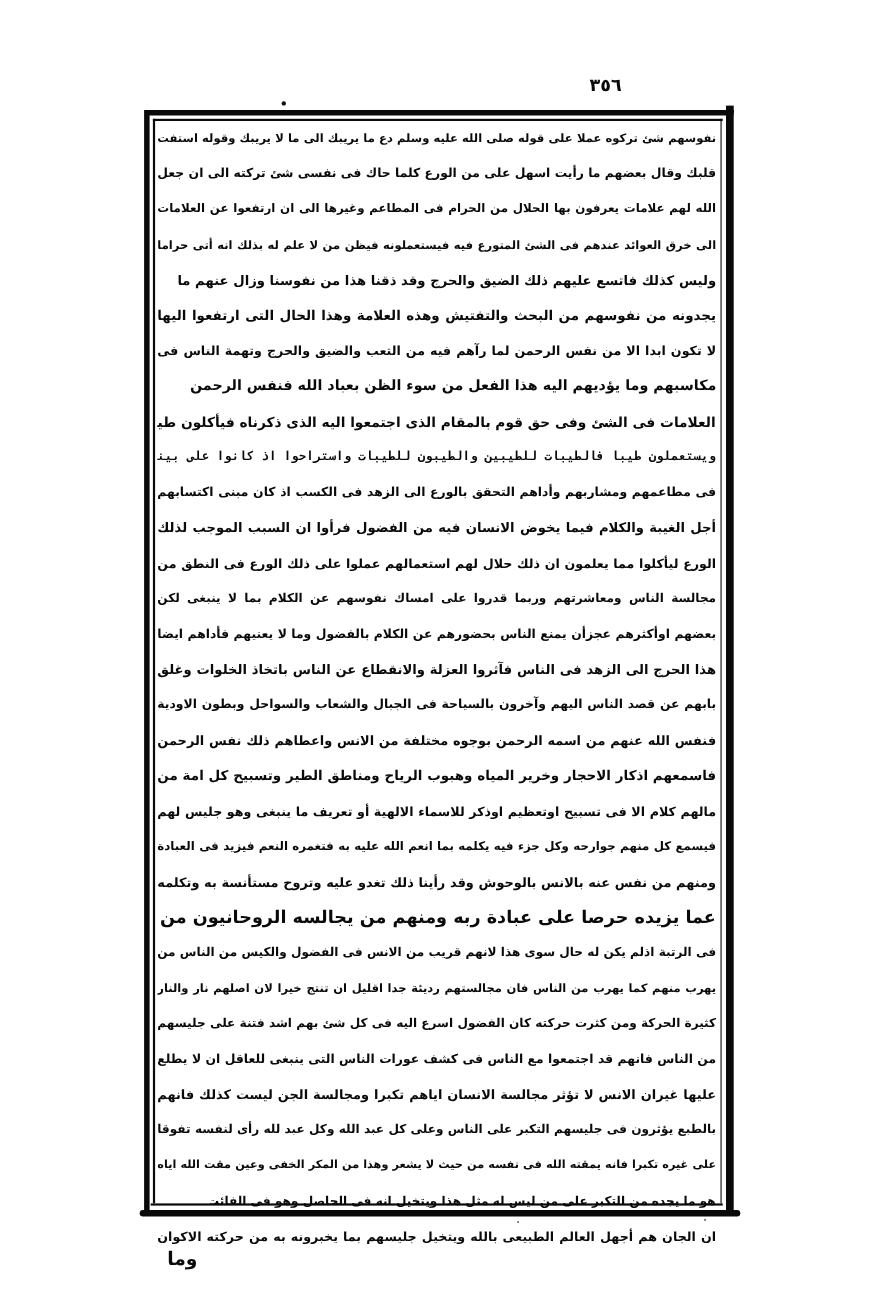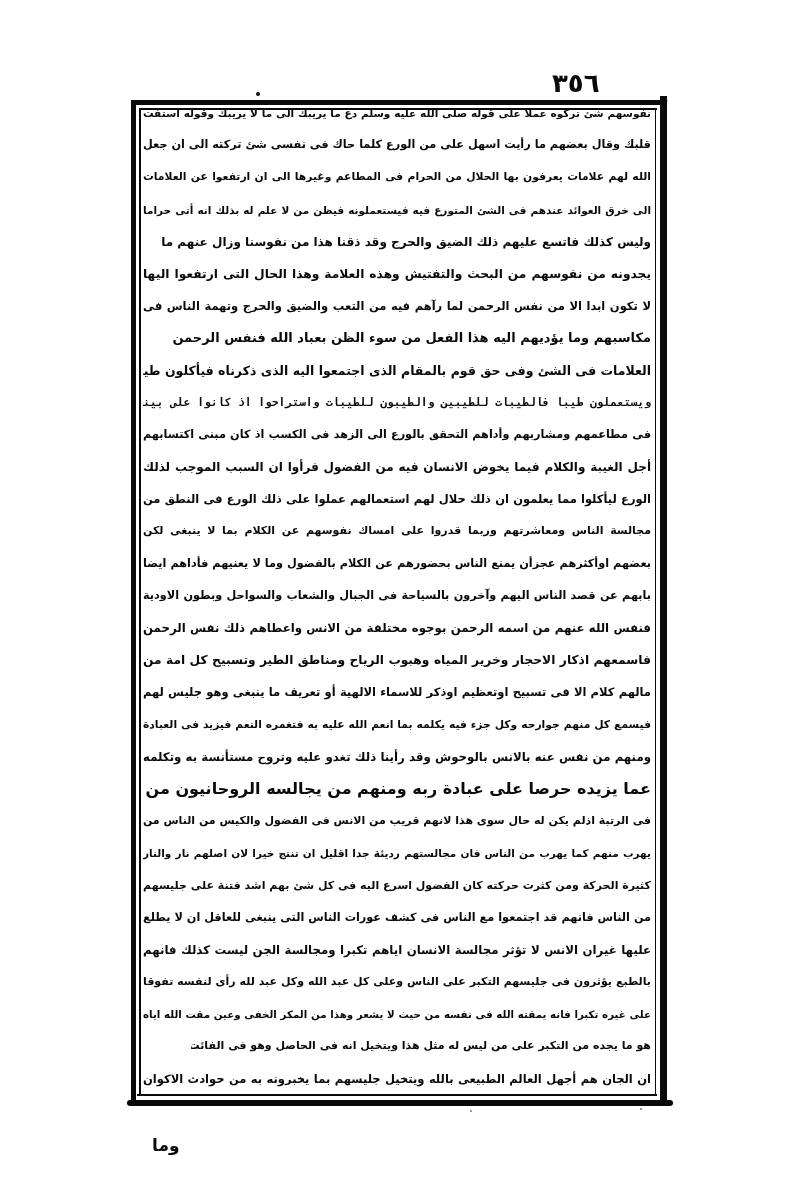--- a/index.html
+++ b/index.html
@@ -10,23 +10,23 @@
     body {
       width: 800px;
       height: 1196px;
       position: relative;
       overflow: hidden;
       font-family: "DejaVu Sans", sans-serif;
       color: #0a0a0a;
     }
     .page-number {
       position: absolute;
-      left: 552px;
+      left: 536px;
       top: 68px;
-      font-size: 26px;
+      font-size: 16px;
       font-weight: bold;
       direction: rtl;
       letter-spacing: 1px;
       text-align: center;
     }
     .top-dot {
       position: absolute;
       left: 256px;
       top: 92px;
       width: 4px;
@@ -100,21 +100,21 @@
       position: absolute;
       right: 11px;
       top: 8px;
       bottom: 6px;
       width: 1.5px;
       background: #0a0a0a;
     }
     .text-block {
       position: absolute;
       left: 143px;
-      top: 97px;
+      top: 110px;
       width: 508px;
       direction: rtl;
     }
     .text-line {
       display: block;
       height: 32.2px;
       line-height: 32px;
       font-size: 15.5px;
       font-weight: bold;
       white-space: nowrap;
@@ -168,35 +168,36 @@
     <span class="text-line" style="font-size: 12.25px;">يجدونه من نفوسهم من البحث والتفتيش وهذه العلامة وهذا الحال التى ارتفعوا اليها</span>
     <span class="text-line" style="font-size: 11.5px;">لا تكون ابدا الا من نفس الرحمن لما رآهم فيه من التعب والضيق والحرج وتهمة الناس فى</span>
     <span class="text-line" style="font-size: 13px; margin-left: 28px;">مكاسبهم وما يؤديهم اليه هذا الفعل من سوء الظن بعباد الله فنفس الرحمن عنهم بما جعل لهم من</span>
     <span class="text-line" style="font-size: 12.5px;">العلامات فى الشئ وفى حق قوم بالمقام الذى اجتمعوا اليه الذى ذكرناه فيأكلون طيبا</span>
     <span class="text-line" style="font-size: 11.25px; font-family: Liberation Mono, monospace;">ويستعملون طيبا فالطيبات للطيبين والطيبون للطيبات واستراحوا اذ كانوا على بينة من ربهم</span>
     <span class="text-line" style="font-size: 11.25px;">فى مطاعمهم ومشاربهم وأداهم التحقق بالورع الى الزهد فى الكسب اذ كان مبنى اكتسابهم</span>
     <span class="text-line" style="font-size: 12px;">أجل الغيبة والكلام فيما يخوض الانسان فيه من الفضول فرأوا ان السبب الموجب لذلك</span>
     <span class="text-line" style="font-size: 11.5px;">الورع ليأكلوا مما يعلمون ان ذلك حلال لهم استعمالهم عملوا على ذلك الورع فى النطق من</span>
     <span class="text-line" style="font-size: 11px;">مجالسة الناس ومعاشرتهم وربما قدروا على امساك نفوسهم عن الكلام بما لا ينبغى لكن</span>
     <span class="text-line" style="font-size: 11.25px;">بعضهم اوأكثرهم عجزأن يمنع الناس بحضورهم عن الكلام بالفضول وما لا يعنيهم فأداهم ايضا</span>
+    <span class="text-line" style="font-size: 12px;">هذا الحرج الى الزهد فى الناس فآثروا العزلة والانقطاع عن الناس باتخاذ الخلوات وغلق</span>
     <span class="text-line" style="font-size: 11.25px;">بابهم عن قصد الناس اليهم وآخرون بالسياحة فى الجبال والشعاب والسواحل وبطون الاودية</span>
     <span class="text-line" style="font-size: 11.75px;">فنفس الله عنهم من اسمه الرحمن بوجوه مختلفة من الانس واعطاهم ذلك نفس الرحمن</span>
     <span class="text-line" style="font-size: 12.25px;">فاسمعهم اذكار الاحجار وخرير المياه وهبوب الرياح ومناطق الطير وتسبيح كل امة من</span>
     <span class="text-line" style="font-size: 11.5px;">مالهم كلام الا فى تسبيح اوتعظيم اوذكر للاسماء الالهية أو تعريف ما ينبغى وهو جليس لهم</span>
     <span class="text-line" style="font-size: 10.75px;">فيسمع كل منهم جوارحه وكل جزء فيه يكلمه بما انعم الله عليه به فتغمره النعم فيزيد فى العبادة</span>
     <span class="text-line" style="font-size: 11.75px;">ومنهم من نفس عنه بالانس بالوحوش وقد رأينا ذلك تغدو عليه وتروح مستأنسة به وتكلمه</span>
     <span class="text-line" style="font-size: 16px;">عما يزيده حرصا على عبادة ربه ومنهم من يجالسه الروحانيون من الجان ولكن هو دون الجماعة</span>
     <span class="text-line" style="font-size: 11px;">فى الرتبة اذلم يكن له حال سوى هذا لانهم قريب من الانس فى الفضول والكيس من الناس من</span>
     <span class="text-line" style="font-size: 10.5px;">يهرب منهم كما يهرب من الناس فان مجالستهم رديئة جدا اقليل ان تنتج خيرا لان اصلهم نار والنار</span>
     <span class="text-line" style="font-size: 11px;">كثيرة الحركة ومن كثرت حركته كان الفضول اسرع اليه فى كل شئ بهم اشد فتنة على جليسهم</span>
     <span class="text-line" style="font-size: 11.25px;">من الناس فانهم قد اجتمعوا مع الناس فى كشف عورات الناس التى ينبغى للعاقل ان لا يطلع</span>
     <span class="text-line" style="font-size: 11.75px;">عليها غيران الانس لا تؤثر مجالسة الانسان اياهم تكبرا ومجالسة الجن ليست كذلك فانهم</span>
     <span class="text-line" style="font-size: 11px;">بالطبع يؤثرون فى جليسهم التكبر على الناس وعلى كل عبد الله وكل عبد لله رأى لنفسه تفوقا</span>
     <span class="text-line" style="font-size: 10.25px;">على غيره تكبرا فانه يمقته الله فى نفسه من حيث لا يشعر وهذا من المكر الخفى وعين مقت الله اياه</span>
     <span class="text-line" style="font-size: 11px; margin-left: 48px;">هو ما يجده من التكبر على من ليس له مثل هذا ويتخيل انه فى الحاصل وهو فى الفائت ٭ واعلم</span>
-    <span class="text-line" style="font-size: 11.5px;">ان الجان هم أجهل العالم الطبيعى بالله ويتخيل جليسهم بما يخبرونه به من حوادث الاكوان</span>
+    <span class="text-line" style="font-size: 11.5px;">ان الجان هم أجهل العالم الطبيعى بالله ويتخيل جليسهم بما يخبرونه به من حركته الاكوان</span>
   </div>
 
   <div class="catchword">وما</div>
 
   <div class="speck" style="left:470px;top:1110px;"></div>
   <div class="speck" style="left:640px;top:1108px;"></div>
 </div>
 
 </body></html>

